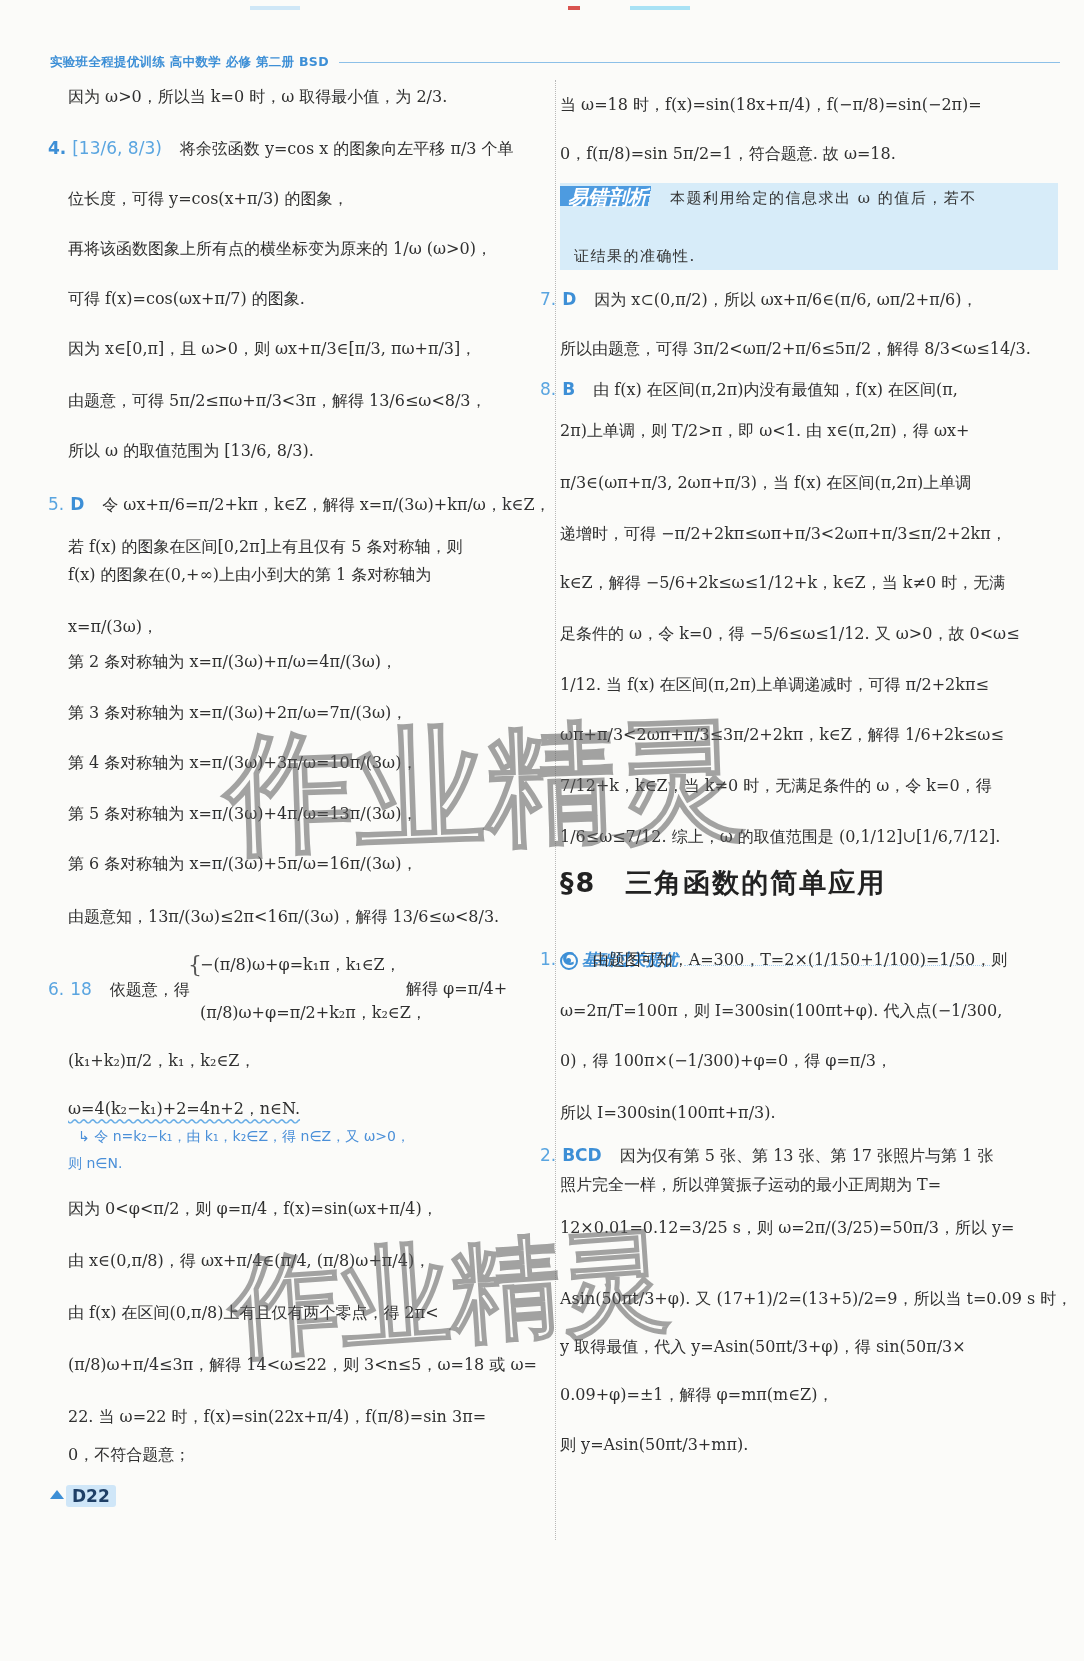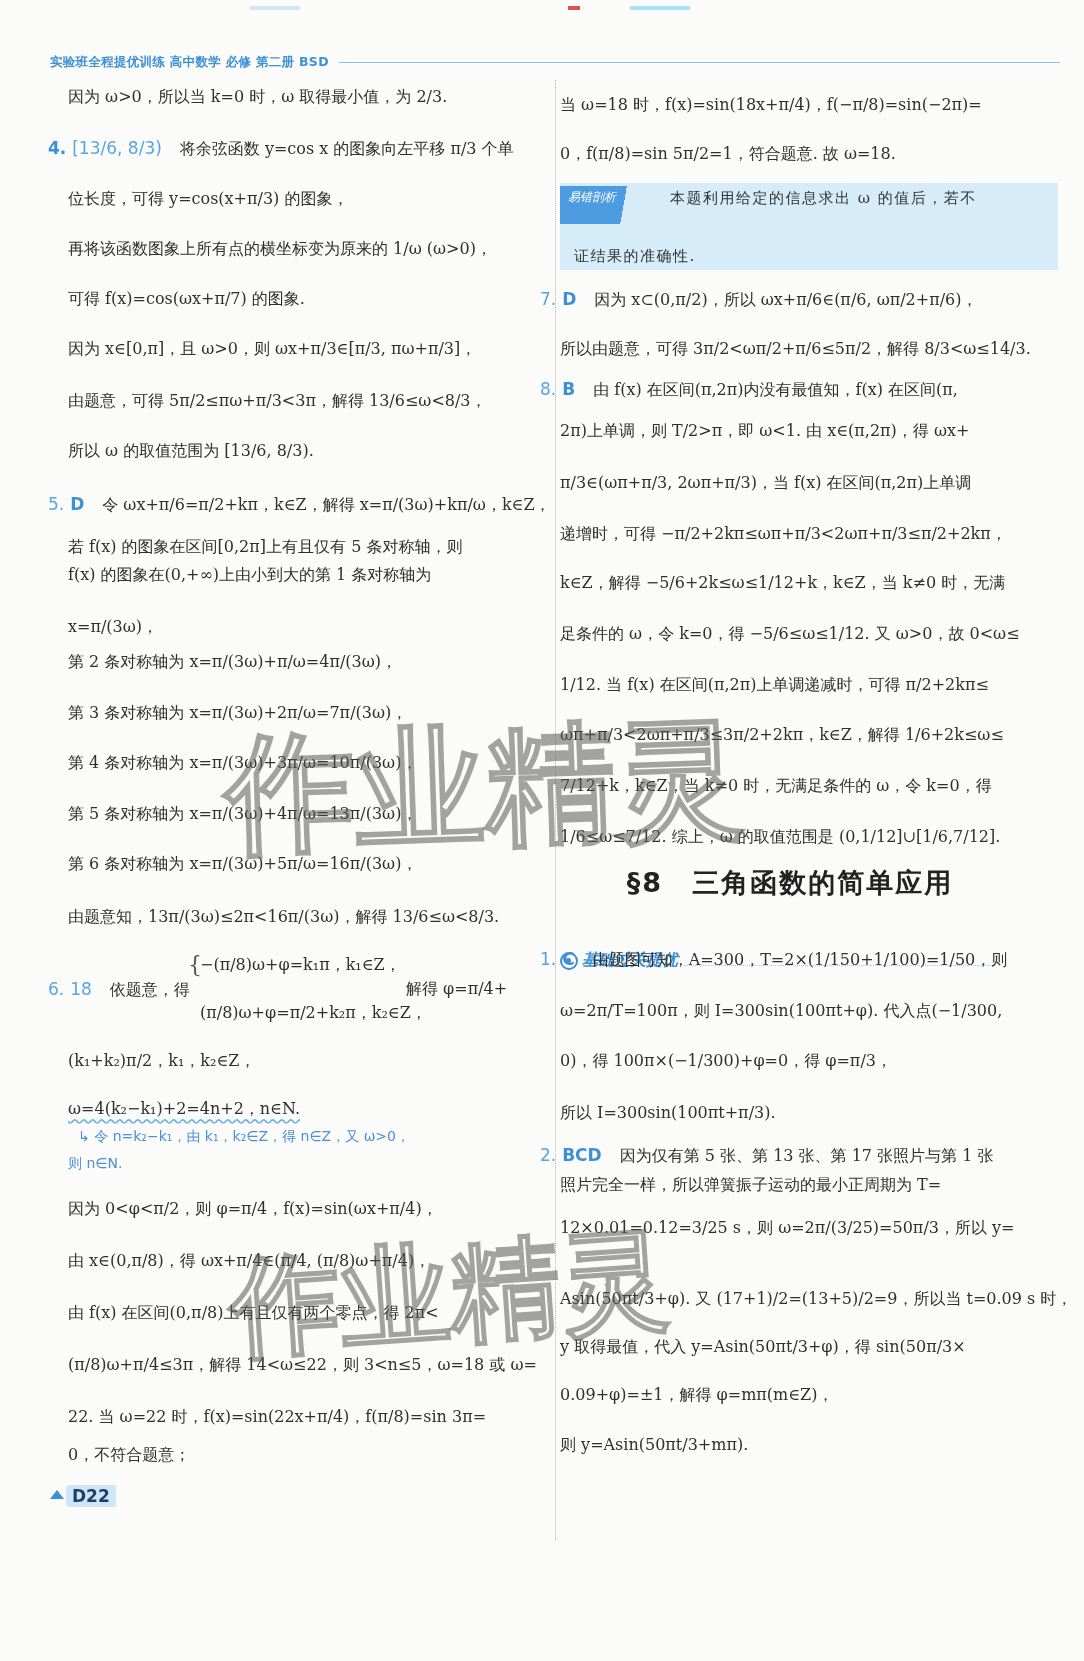--- a/index.html
+++ b/index.html
@@ -38,28 +38,28 @@
   }
   .qnum .n { font-weight: normal; color: #5aa5e0; text-align: right; }
   .blue-ans { color: #5aa5e0; font-family: "DejaVu Sans", sans-serif; }
   .note-line { color: #4a8fd8; font-family: "DejaVu Sans", sans-serif; font-size: 14px; }
   .wavy { text-decoration: underline wavy #6aaee6; text-underline-offset: 4px; }
   .tip-box {
     position: absolute; left: 0; top: 103px; width: 498px; height: 87px;
     background: #d7ecf9;
   }
   .tip-tag {
-    position: absolute; left: 0; top: 3px; height: 38px; padding: 0 16px 0 8px;
+    position: absolute; left: 0; top: 3px; height: 20px; padding: 0 16px 0 8px;
     background: linear-gradient(100deg, #4d9be0 85%, transparent 85%);
-    color: #fff; font-family: "DejaVu Sans", sans-serif; font-weight: normal; font-style: italic;
-    font-size: 12px; line-height: 22px;
+    color: #fff; font-family: "DejaVu Sans", sans-serif; font-weight: bold; font-style: italic;
+    font-size: 20px; line-height: 22px;
   }
   .tip-text { position: absolute; font-size: 15px; line-height: 20px; color: #333; white-space: nowrap; letter-spacing: 1.5px; }
   .section-title {
-    position: absolute; left: 48px; width: 460px; text-align: center;
+    position: absolute; left: 48px; width: 460px; text-align: left;
     font-family: "DejaVu Sans", "Liberation Sans", sans-serif;
     font-weight: bold; font-size: 27px; color: #222; letter-spacing: 2px;
   }
   .sub-heading {
     position: absolute; left: 0; display: flex; align-items: center; width: 430px; margin-top: 48px;
   }
   .sub-heading .icon {
     width: 18px; height: 18px; border: 2.5px solid #3d8fd6; border-radius: 50%;
     box-sizing: border-box; position: relative; margin-right: 4px;
   }

